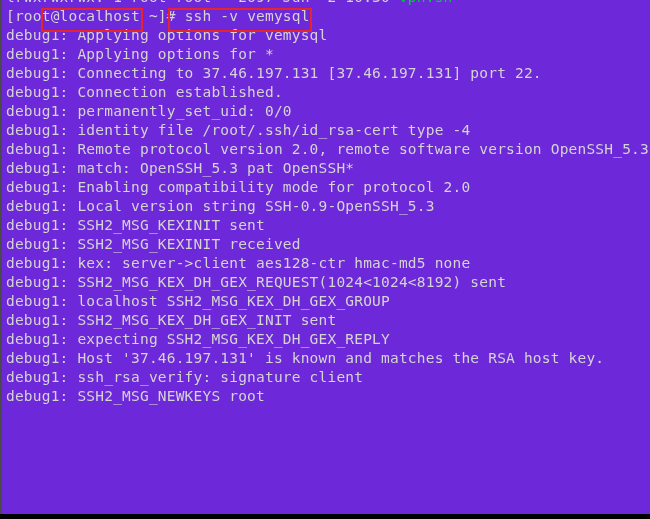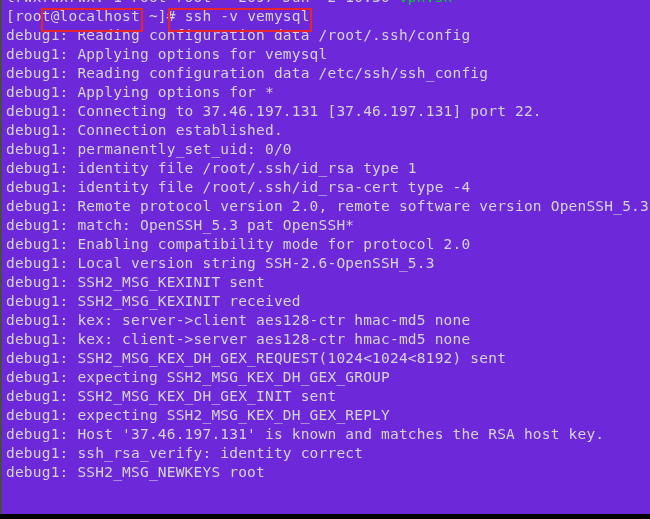--- a/index.html
+++ b/index.html
@@ -92,43 +92,39 @@
 
   <div id="left-edge"></div>
 
   <div id="screen">
 
     <div class="line clipped"><span class="txt"><span>lrwxrwxrwx. 1 root root   2697 Jun  2 10:30 </span><span class="green">vpn.sh</span></span></div>
 
     <div class="line prompt-line"><span>[root@localhost </span><span>~]# </span><span>ssh -v vemysql</span></div>
 
     <div id="output">
-        <div class="line">debug1: Reading configuration data /root/.ssh/config</div>
         <div class="line">debug1: Applying options for vemysql</div>
-        <div class="line">debug1: Reading configuration data /etc/ssh/ssh_config</div>
         <div class="line">debug1: Applying options for *</div>
         <div class="line">debug1: Connecting to 37.46.197.131 [37.46.197.131] port 22.</div>
         <div class="line">debug1: Connection established.</div>
         <div class="line">debug1: permanently_set_uid: 0/0</div>
-        <div class="line">debug1: identity file /root/.ssh/id_rsa type 1</div>
         <div class="line">debug1: identity file /root/.ssh/id_rsa-cert type -4</div>
         <div class="line">debug1: Remote protocol version 2.0, remote software version OpenSSH_5.3</div>
         <div class="line">debug1: match: OpenSSH_5.3 pat OpenSSH*</div>
         <div class="line">debug1: Enabling compatibility mode for protocol 2.0</div>
-        <div class="line">debug1: Local version string SSH-2.6-OpenSSH_5.3</div>
+        <div class="line">debug1: Local version string SSH-0.9-OpenSSH_5.3</div>
         <div class="line">debug1: SSH2_MSG_KEXINIT sent</div>
         <div class="line">debug1: SSH2_MSG_KEXINIT received</div>
         <div class="line">debug1: kex: server-&gt;client aes128-ctr hmac-md5 none</div>
-        <div class="line">debug1: kex: client-&gt;server aes128-ctr hmac-md5 none</div>
         <div class="line">debug1: SSH2_MSG_KEX_DH_GEX_REQUEST(1024&lt;1024&lt;8192) sent</div>
-        <div class="line">debug1: expecting SSH2_MSG_KEX_DH_GEX_GROUP</div>
+        <div class="line">debug1: localhost SSH2_MSG_KEX_DH_GEX_GROUP</div>
         <div class="line">debug1: SSH2_MSG_KEX_DH_GEX_INIT sent</div>
         <div class="line">debug1: expecting SSH2_MSG_KEX_DH_GEX_REPLY</div>
         <div class="line">debug1: Host '37.46.197.131' is known and matches the RSA host key.</div>
-        <div class="line">debug1: ssh_rsa_verify: identity correct</div>
+        <div class="line">debug1: ssh_rsa_verify: signature client</div>
         <div class="line">debug1: SSH2_MSG_NEWKEYS root</div>
       </div>
 
   </div>
 
   <div class="redbox" id="redbox-host"></div>
   <div class="redbox" id="redbox-cmd"></div>
 
 </div>
 

